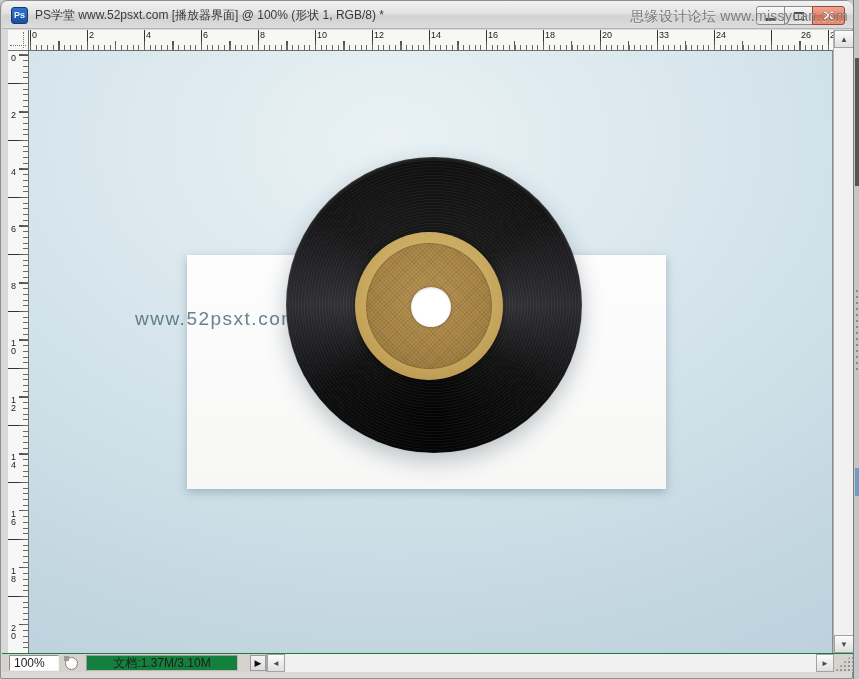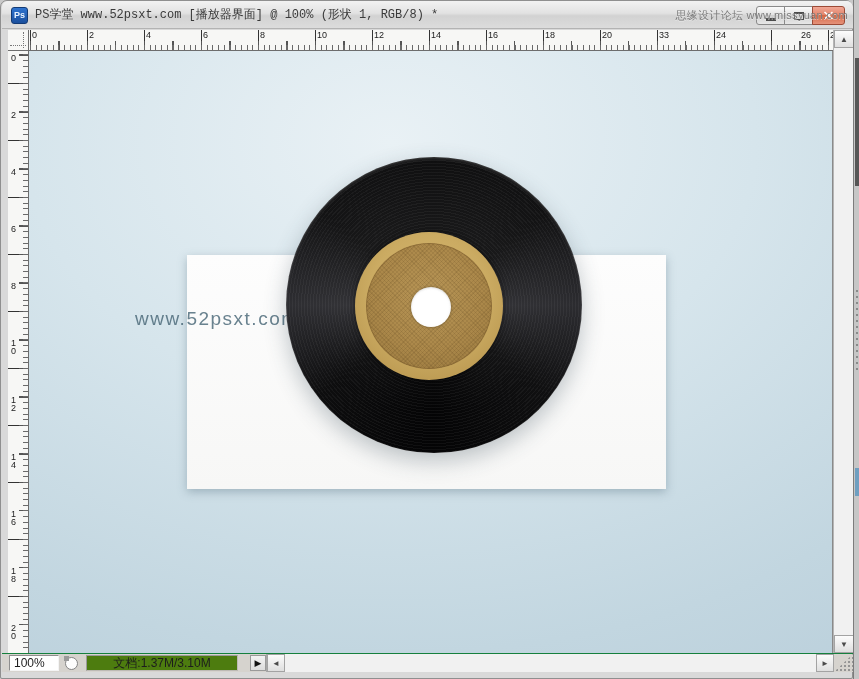--- a/index.html
+++ b/index.html
@@ -13,22 +13,22 @@
 
   
   .titlebar { position:absolute; left:1px; top:0; width:851px; height:28px;
     background:linear-gradient(#f2f2f2, #e2e2e2 45%, #d2d2d2 55%, #dcdcdc);
     border-bottom:1px solid #b3b3b3; border-radius:6px 6px 0 0; }
   .ps-appicon { position:absolute; left:9px; top:6px; width:17px; height:17px;
     background:linear-gradient(#2f74cf,#1b4f9d); border:1px solid #123a75;
     border-radius:3px; color:#eaf4ff; font-size:9px; font-weight:bold;
     text-align:center; line-height:15px; }
   .tb-title { position:absolute; left:33px; top:0; height:28px; line-height:28px;
-    font-size:12px; color:#3a3a3a; white-space:nowrap;font-family:Liberation Mono, monospace; }
-  .tb-watermark { position:absolute; right:5px; top:7px; font-size:11px;
+    font-size:12px; color:#3a3a3a; white-space:nowrap; }
+  .tb-watermark { position:absolute; right:5px; top:7px; font-size:14px;
     color:#7a7a7a; letter-spacing:0.3px; z-index:6; pointer-events:none;
     text-shadow:0 1px 0 rgba(255,255,255,0.45); white-space:nowrap;margin-left:16px; }
   .win-btns { position:absolute; right:8px; top:5px; height:19px; display:flex; z-index:4; }
   .win-btn { width:29px; height:19px; border:1px solid #8a8a8a; margin-left:-1px;
     background:linear-gradient(#fbfbfb,#e3e3e3 45%,#d0d0d0 50%,#e7e7e7);
     display:flex; align-items:center; justify-content:center; position:relative; }
   .win-btn.first { border-radius:3px 0 0 3px; }
   .win-btn.close { width:33px; border-radius:0 3px 3px 0;
     background:linear-gradient(#f0a795,#e3876e 45%,#d66a48 50%,#e59179);
     border-color:#9c4a36; }
@@ -113,21 +113,21 @@
     background:#d6d3ce; border-top:1px solid #15803d; font-size:12px; color:#1d1d1d; }
   .zoom-field { position:absolute; left:7px; top:1px; width:50px; height:16px;
     background:#fff; border:1px solid #8e8e8e; border-bottom-color:#f4f4f4;
     border-right-color:#f4f4f4; line-height:15px; padding-left:4px; }
   .status-icon { position:absolute; left:63px; top:3px; width:13px; height:13px;
     border:1px solid #848484; border-radius:50%; background:#fdfdfd; }
   .status-icon::after { content:""; position:absolute; left:-2px; top:-2px;
     width:5px; height:5px; background:#9a9a9a; }
   .doc-info { position:absolute; left:84px; top:1px; width:152px; height:16px;
     border:1px solid #bdbab5; border-top-color:#9a9a9a; border-left-color:#9a9a9a;
-    text-align:center; line-height:15px; background:#4d7c0f; }
+    text-align:center; line-height:15px; background:#15803d; }
   .flyout-btn { position:absolute; left:248px; top:1px; width:16px; height:16px;
     background:linear-gradient(#f3f3f3,#dcdcdc); border:1px solid #9a9a9a;
     font-size:9px; color:#111; text-align:center; line-height:14px; }
   .hscroll { position:absolute; left:264px; top:0; width:568px; height:18px;
     background:#f1f1f1; border-left:1px solid #a8a8a8; }
   .hscroll .scroll-btn { width:18px; height:18px; top:0; line-height:17px; }
   .hscroll .left { left:0; }
   .hscroll .right { right:0; left:auto; }
   .resize-grip { position:absolute; left:832px; top:0; width:19px; height:18px;
     background-image:radial-gradient(#949494 1px, rgba(0,0,0,0) 1.3px);

